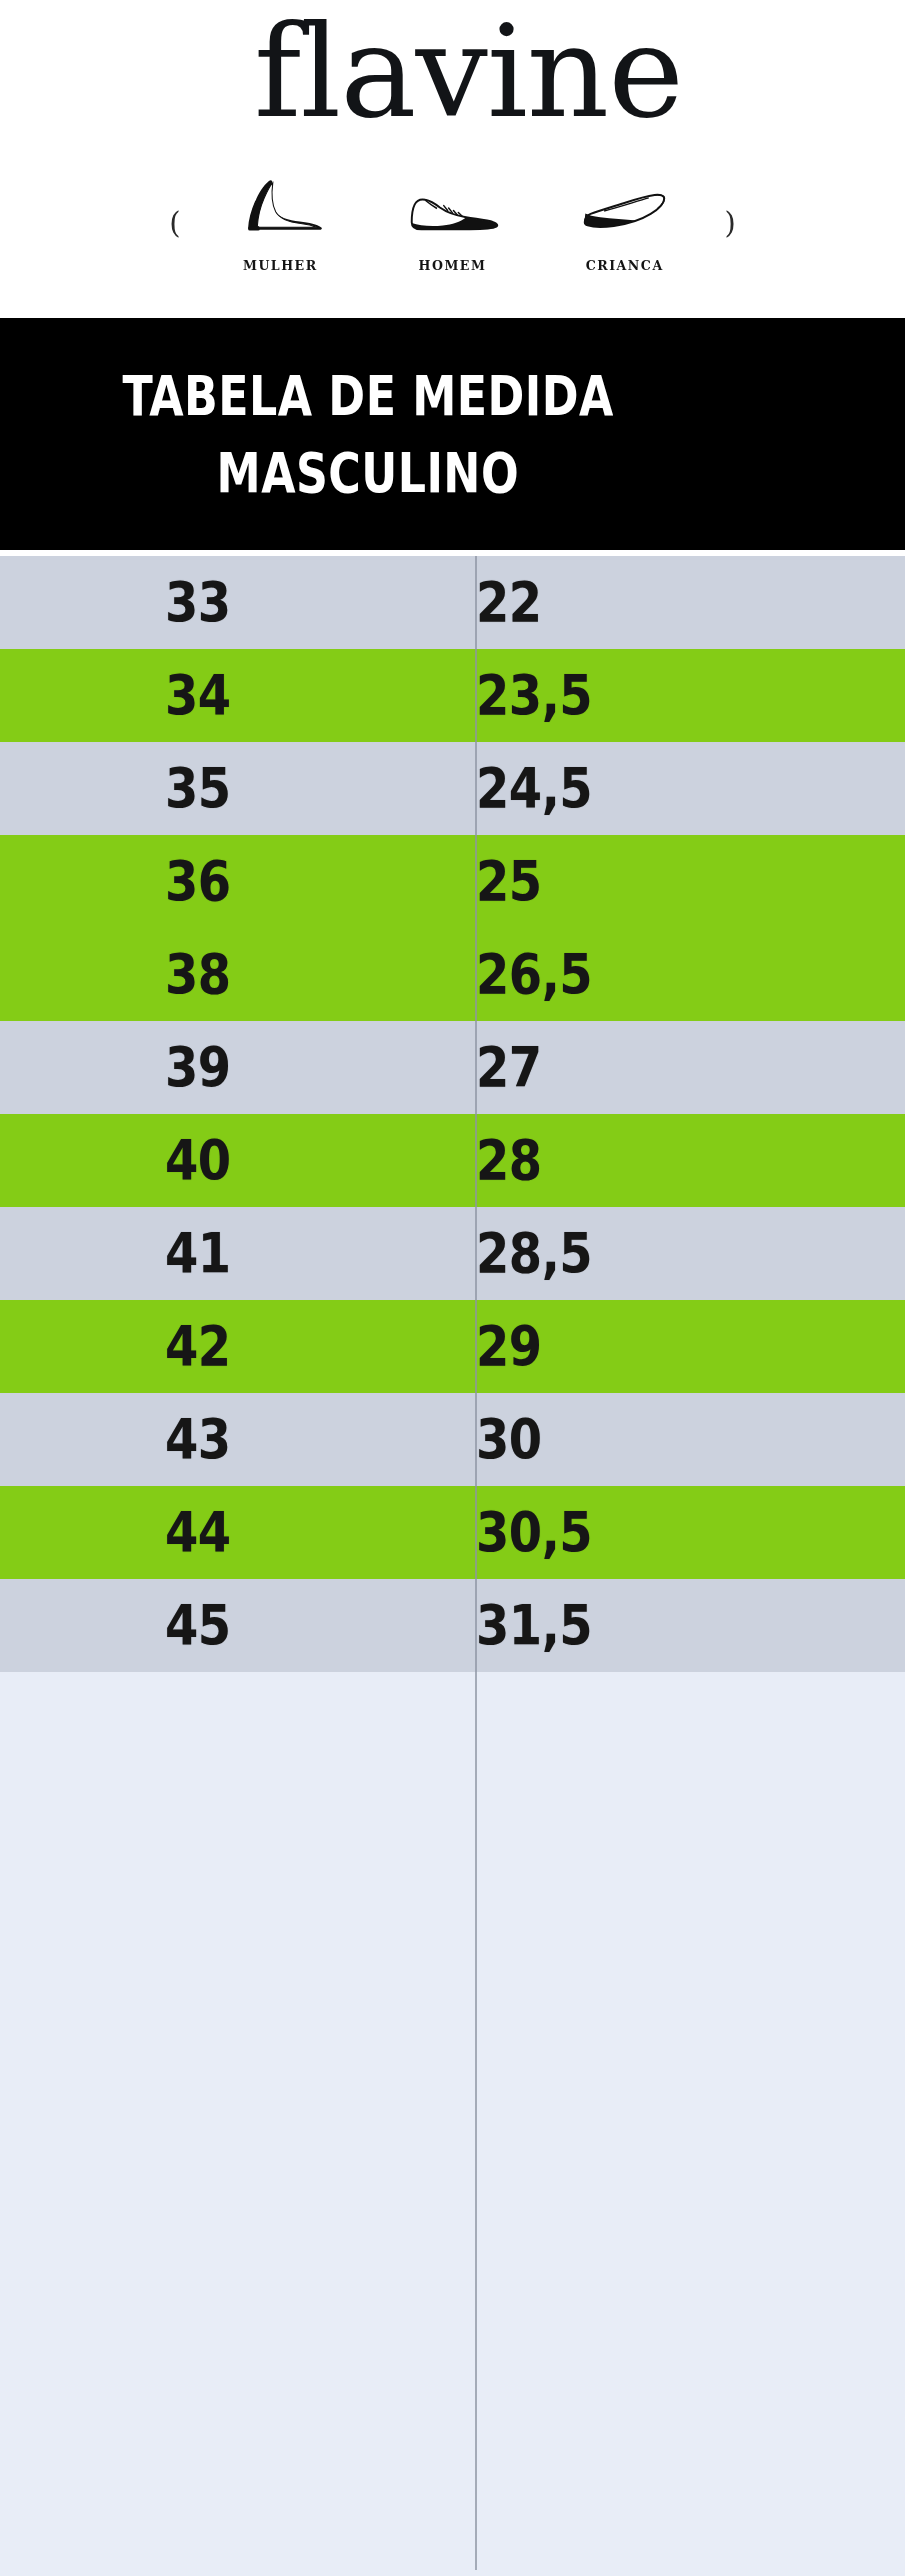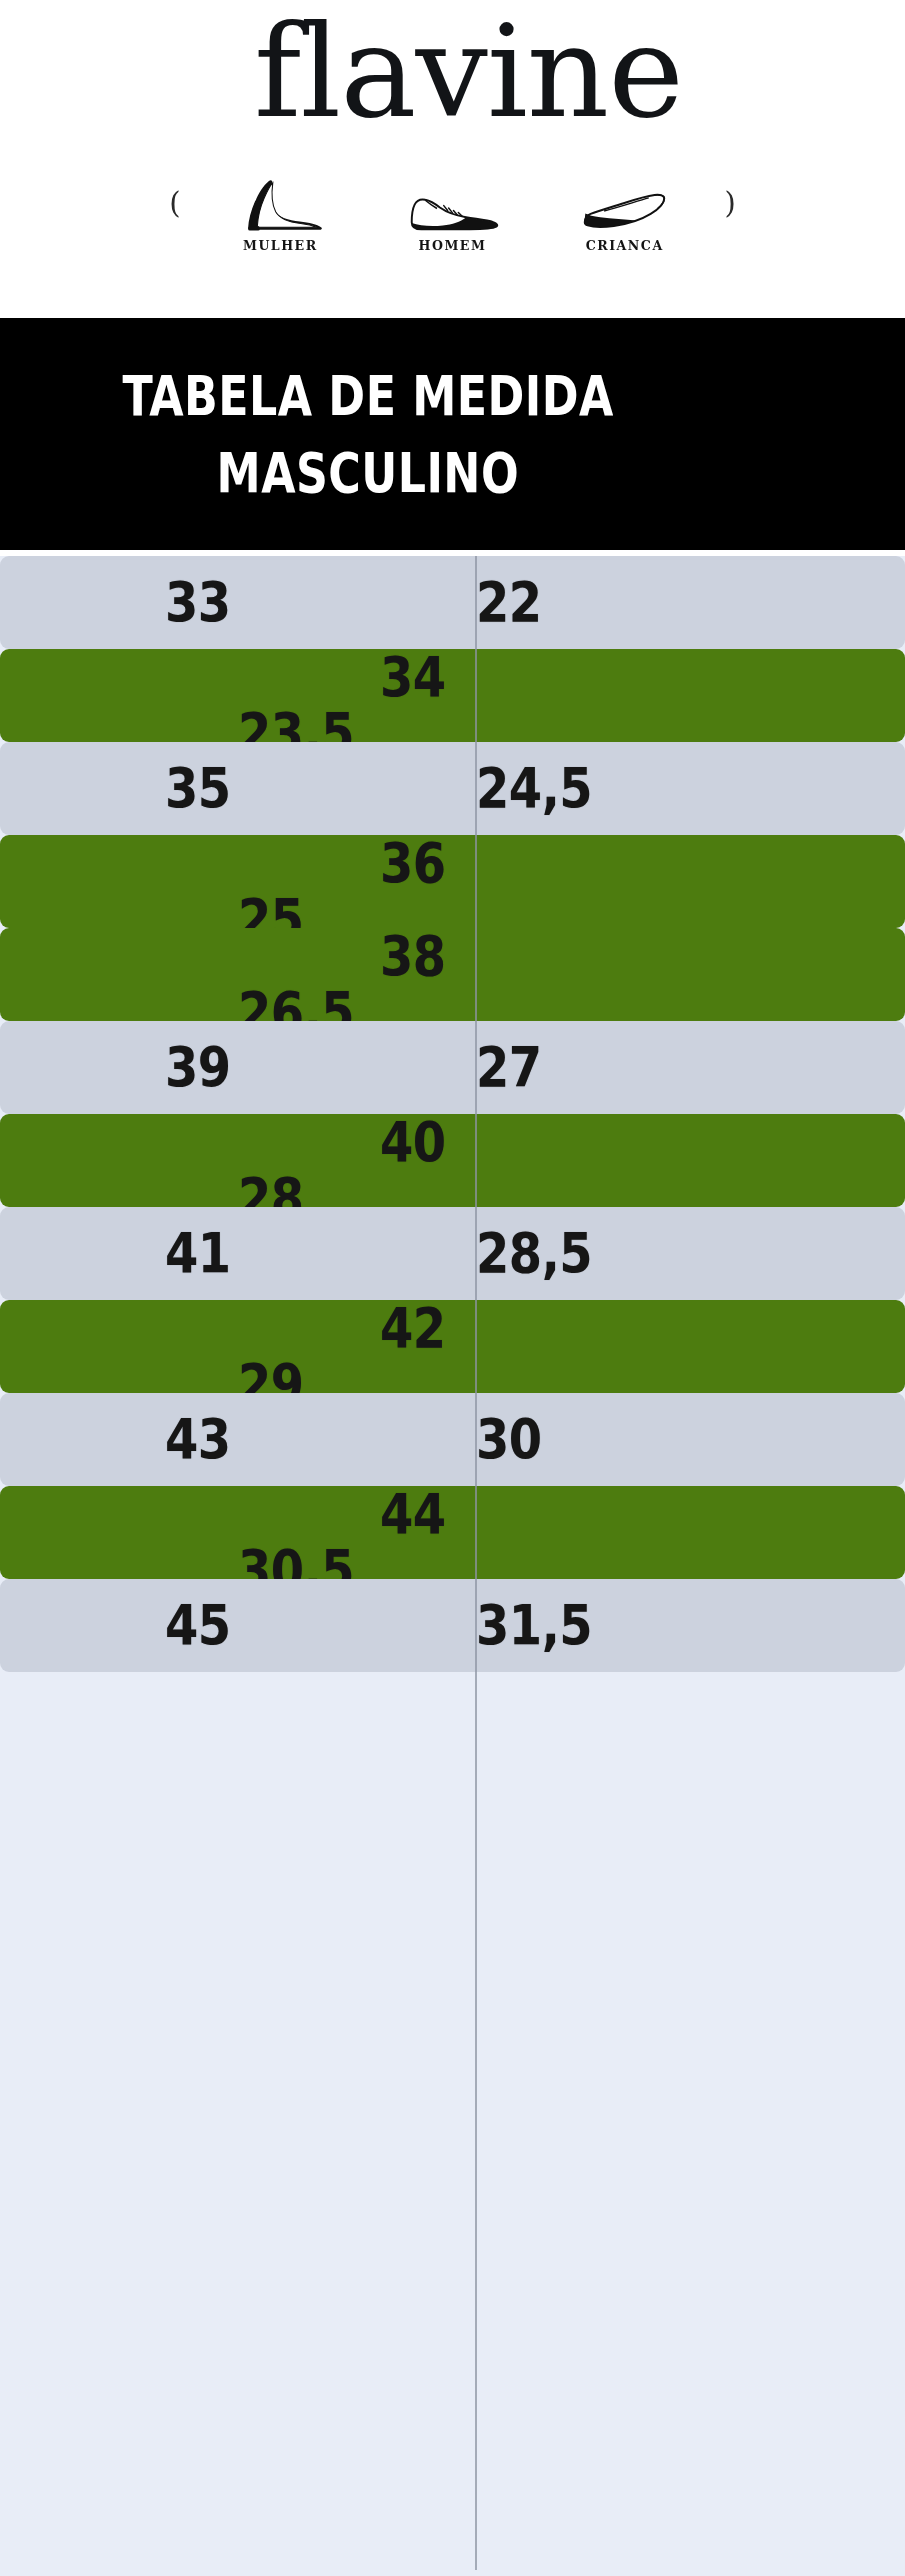--- a/index.html
+++ b/index.html
@@ -40,20 +40,21 @@
     line-height:1;
     font-weight:300;
     padding-bottom:35px;
   }
   .bracket.left{margin-right:13.6px;}
   .bracket.right{margin-left:13.6px;}
   .cat{
     width:145px;
     display:flex;flex-direction:column;align-items:center;justify-content:flex-end;
     margin:0 13.6px;
+    gap:20px;
   }
   .cat-ico{
     height:56px;width:116px;
     display:flex;align-items:flex-end;justify-content:center;
   }
   .cat-ico svg{display:block;}
   .cat-label{
     margin-top:5.8px;
     font-family:"DejaVu Serif","Liberation Serif",serif;
     font-size:12.6px;
@@ -100,26 +101,25 @@
   .table-gap{
     position:absolute;left:0;top:0;width:905px;height:5.8px;background:#ffffff;
   }
   .size-table{
     position:absolute;left:0;top:5.8px;width:905px;
   }
   .row{
     position:relative;
     height:93px;
     display:flex;
-    align-items:center;
+    align-items:flex-end;
     box-sizing:border-box;
-    border-radius:9px;
   }
   .row.shade-a{background:#ccd2de;}
-  .row.shade-b{background:#4d7c0f;flex-direction:column;}
+  .row.shade-b{background:#84cc16;}
   .cell{
     height:93px;
     display:flex;align-items:center;
     box-sizing:border-box;
   }
   .cell-br{
     width:476px;
     padding-left:165px;
   }
   .cell-cm{

